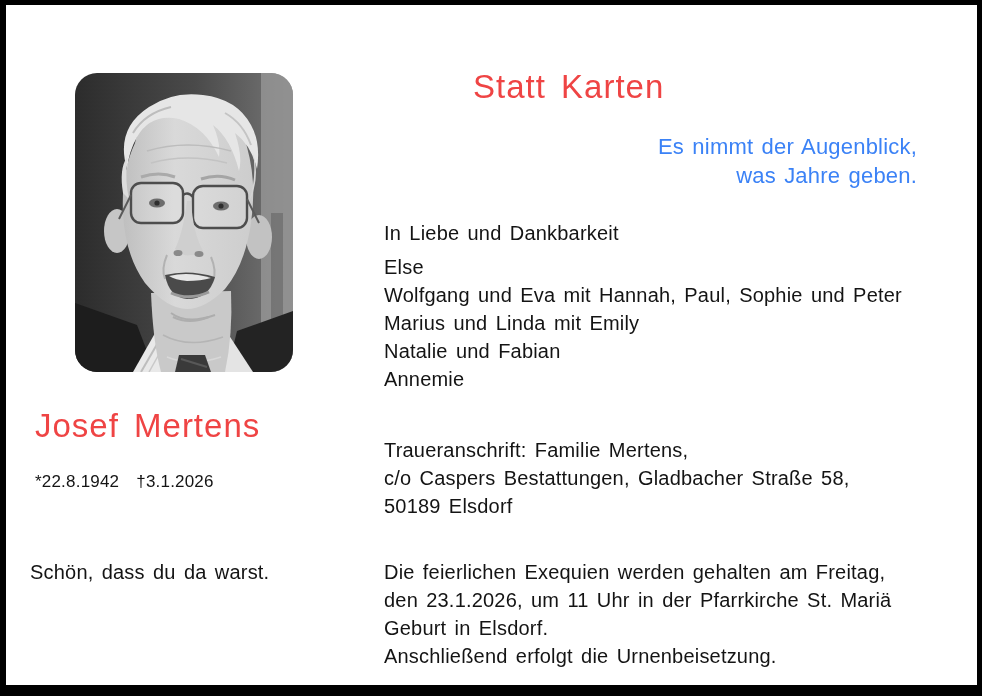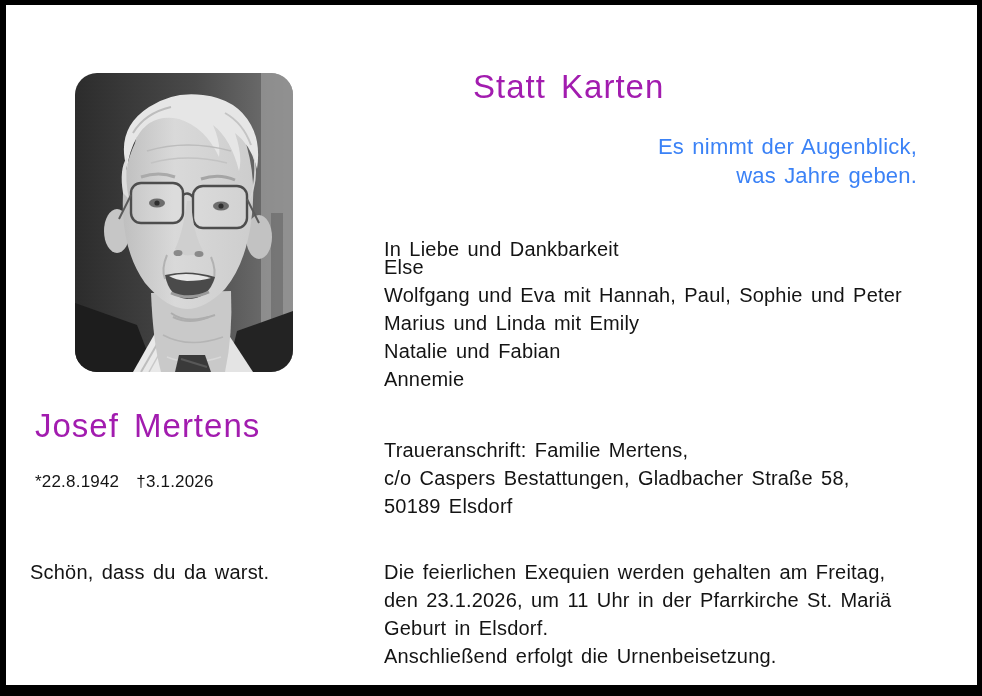--- a/index.html
+++ b/index.html
@@ -17,21 +17,21 @@
   }
   .abs{position:absolute;}
   .body-text{
     font-size:20px;line-height:28px;
     letter-spacing:0.2px;word-spacing:2.5px;
     color:#141414;white-space:nowrap;
   }
   .big-title{
     font-size:33px;line-height:38px;
     letter-spacing:1px;word-spacing:5px;
-    color:#a21caf;white-space:nowrap;
+    color:#ef4444;white-space:nowrap;
   }
   .quote{
     text-align:right;font-size:22px;line-height:29px;
     letter-spacing:0.2px;word-spacing:2px;color:#3b82f6;
   }
   .center{text-align:left;}
   .photo-frame{
     left:69px;top:68px;width:218px;height:299px;
     border-radius:22px;overflow:hidden;
   }
@@ -130,21 +130,21 @@
 
   <div class="abs body-text center" style="left:24px;top:553px;width:320px;">Schön, dass du da warst.</div>
 
   <div class="abs big-title" style="left:467px;top:63px;">Statt Karten</div>
 
   <div class="abs quote" style="right:60px;top:127px;width:420px;">
     <div>Es nimmt der Augenblick,</div>
     <div>was Jahre geben.</div>
   </div>
 
-  <div class="abs body-text" style="left:378px;top:214px;margin-top:16px;">In Liebe und Dankbarkeit</div>
+  <div class="abs body-text" style="left:378px;top:214px;">In Liebe und Dankbarkeit</div>
 
   <div class="abs body-text" style="left:378px;top:248px;">
     <div>Else</div>
     <div>Wolfgang und Eva mit Hannah, Paul, Sophie und Peter</div>
     <div>Marius und Linda mit Emily</div>
     <div>Natalie und Fabian</div>
     <div>Annemie</div>
   </div>
 
   <div class="abs body-text" style="left:378px;top:431px;">

